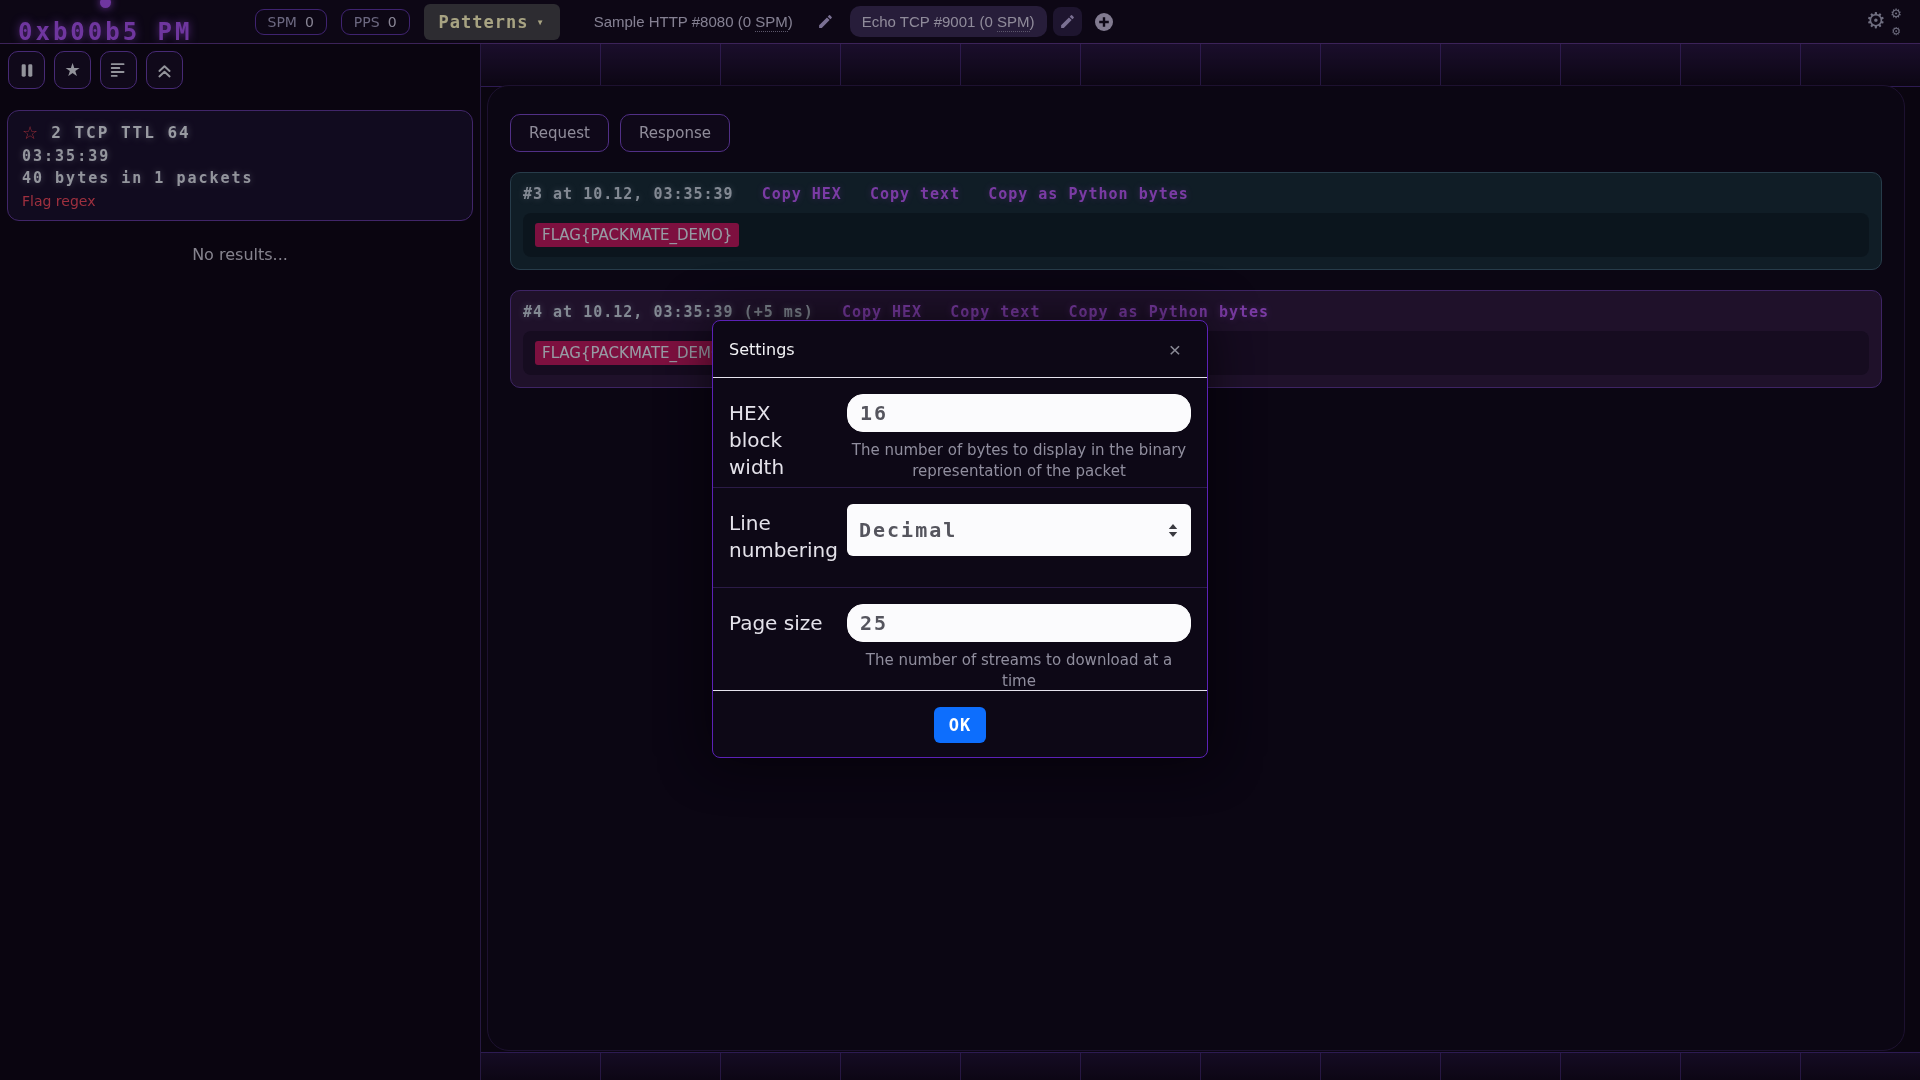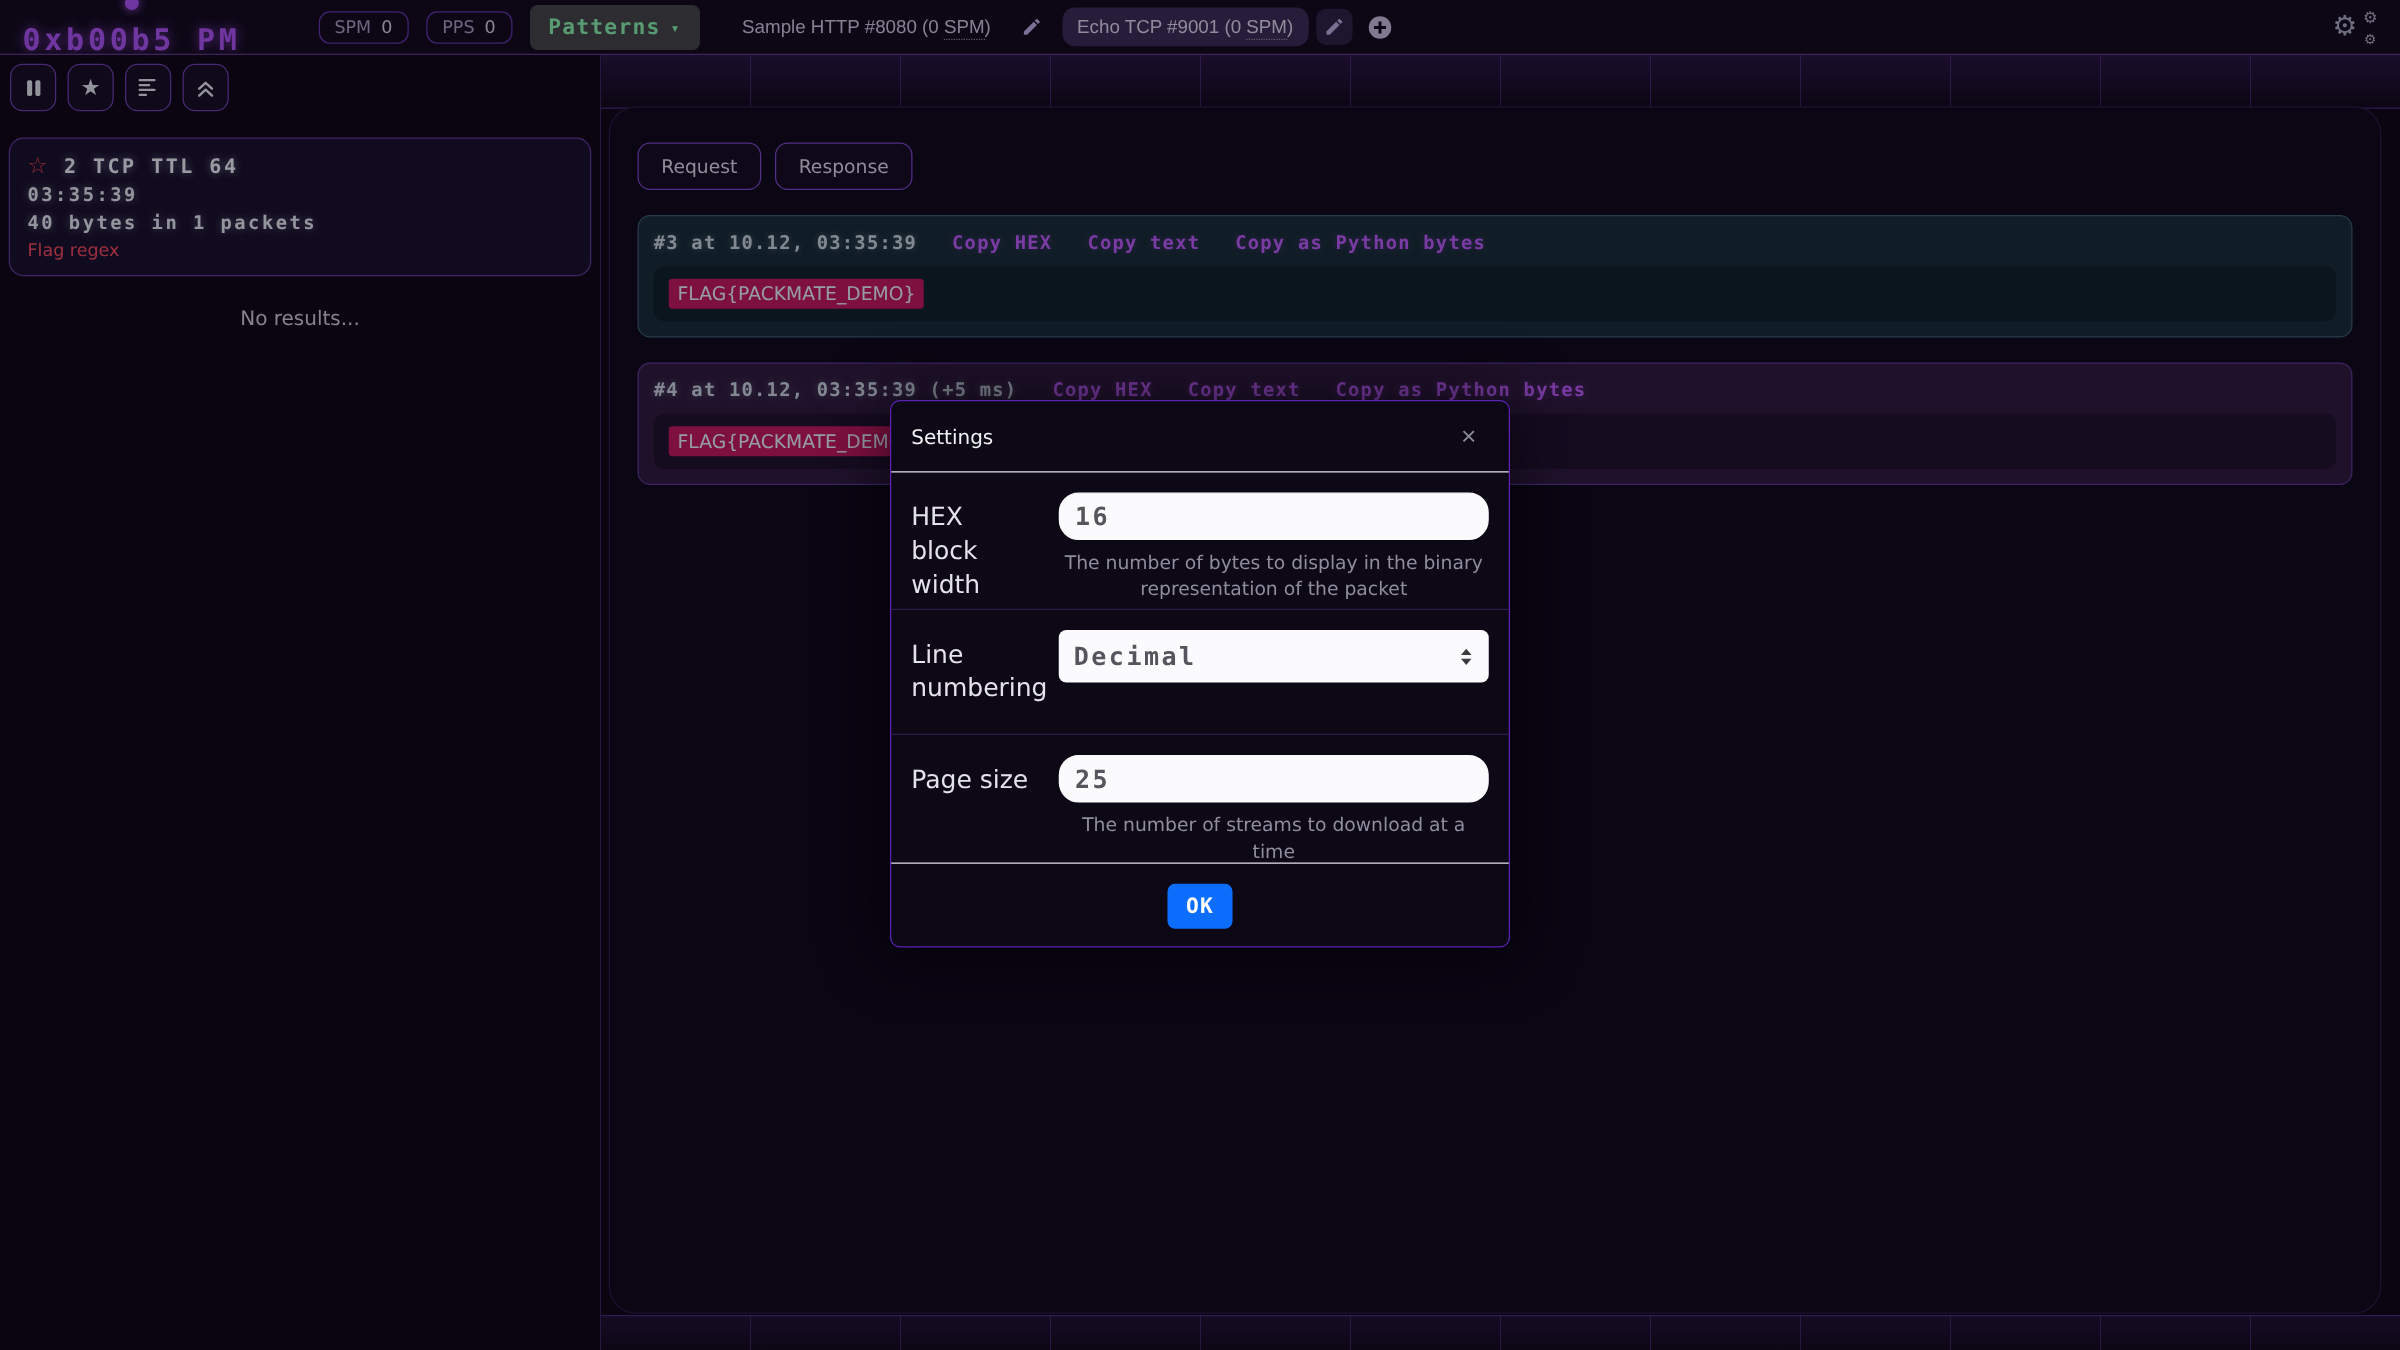--- a/index.html
+++ b/index.html
@@ -11,21 +11,21 @@
   .topbar{position:absolute;left:0;top:0;right:0;height:44px;background:#110a1d;
     border-bottom:1px solid #5a3584;display:flex;align-items:center;padding:0 18px;box-sizing:border-box;}
   .brand{display:flex;align-items:center;gap:10px;color:#a852f0;font-size:24px;letter-spacing:3px;
     text-shadow:0 0 9px rgba(168,82,240,.75);flex-direction:column;}
   .brand .dot{width:11px;height:11px;border-radius:50%;background:#a852f0;box-shadow:0 0 8px #a852f0;}
   .badge{margin-left:14px;border:1px solid #5f35a8;border-radius:9px;padding:4px 12px;font-size:14px;
     color:#a39ec0;display:flex;gap:8px;align-items:center;}
   .badge b{color:#cfcbe0;font-weight:normal;}
   .badge.first{margin-left:62px;}
   .patterns-btn{margin-left:14px;background:#424247;border:none;border-radius:6px;padding:8px 15px;
-    color:#86efac;font-size:17px;letter-spacing:1px;display:flex;align-items:center;gap:8px;cursor:pointer;text-align:center;}
+    color:#fef9c3;font-size:17px;letter-spacing:1px;display:flex;align-items:center;gap:8px;cursor:pointer;text-align:center;}
   .patterns-btn .caret{font-size:12px;}
   .tab{margin-left:22px;color:#c9c4dc;font-size:15px;background:transparent;border:none;padding:7px 12px;cursor:pointer;}
   .tab .u{border-bottom:1px dotted #8a85a0;padding-bottom:1px;}
   .tab.pill{margin-left:10px;background:#3a2b55;border-radius:10px;color:#d9d4e8;}
   .iconbtn{border:none;background:transparent;margin-left:6px;padding:6px;cursor:pointer;display:flex;align-items:center;}
   .iconbtn.pillbg{background:#2c2044;border-radius:8px;}
   .gear-wrap{margin-left:auto;position:relative;color:#a8a8c0;background:none;border:none;cursor:pointer;width:36px;height:32px;}
   .gear-wrap .g1{font-size:22px;position:absolute;left:0;top:2px;}
   .gear-wrap .g2{font-size:13px;position:absolute;right:0;top:0;}
   .gear-wrap .g3{font-size:11px;position:absolute;right:1px;bottom:0;}
@@ -81,21 +81,21 @@
   .modal-close{color:#8a8a96;font-size:21px;background:none;border:none;cursor:pointer;line-height:1;}
   .field-row{display:flex;padding:16px;border-bottom:1px solid #2b1b47;box-sizing:border-box;}
   .field-row.r1{min-height:110px;}
   .field-row.r2{min-height:100px;}
   .field-row.r3{min-height:102px;border-bottom:none;}
   .field-label{width:96px;margin-right:22px;padding-top:6px;font-size:20px;color:#e4e2ea;line-height:1.35;}
   .field-control{flex:1;}
   .form-input{width:100%;box-sizing:border-box;height:38px;background:#fbfbfd;border:1px solid #fbfbfd;
     border-radius:16px;font-family:"DejaVu Sans Mono","Liberation Mono",monospace;font-weight:bold;
     font-size:20px;letter-spacing:2px;color:#55555e;padding:0 12px;}
-  .select-box{width:100%;box-sizing:border-box;height:42px;background:#fbfbfd;border-radius:6px;
+  .select-box{width:100%;box-sizing:border-box;height:52px;background:#fbfbfd;border-radius:6px;
     display:flex;align-items:center;justify-content:space-between;padding:0 12px;cursor:pointer;
     font-size:20px;letter-spacing:2px;color:#55555e;}
   .help{margin-top:8px;font-size:15px;color:#908e9e;line-height:1.42;max-width:352px;text-align:center;}
   .modal-footer{margin-top:auto;border-top:1px solid #e6e3ee;height:69px;flex:0 0 69px;display:flex;
     align-items:center;justify-content:center;padding:0 16px;box-sizing:border-box;}
   .btn-ok{background:#0d6efd;border:none;border-radius:6px;color:#fff;font-size:17px;letter-spacing:1px;
     height:36px;padding:0 15px;cursor:pointer;}
   svg{display:block;}
 </style>
 </head>

